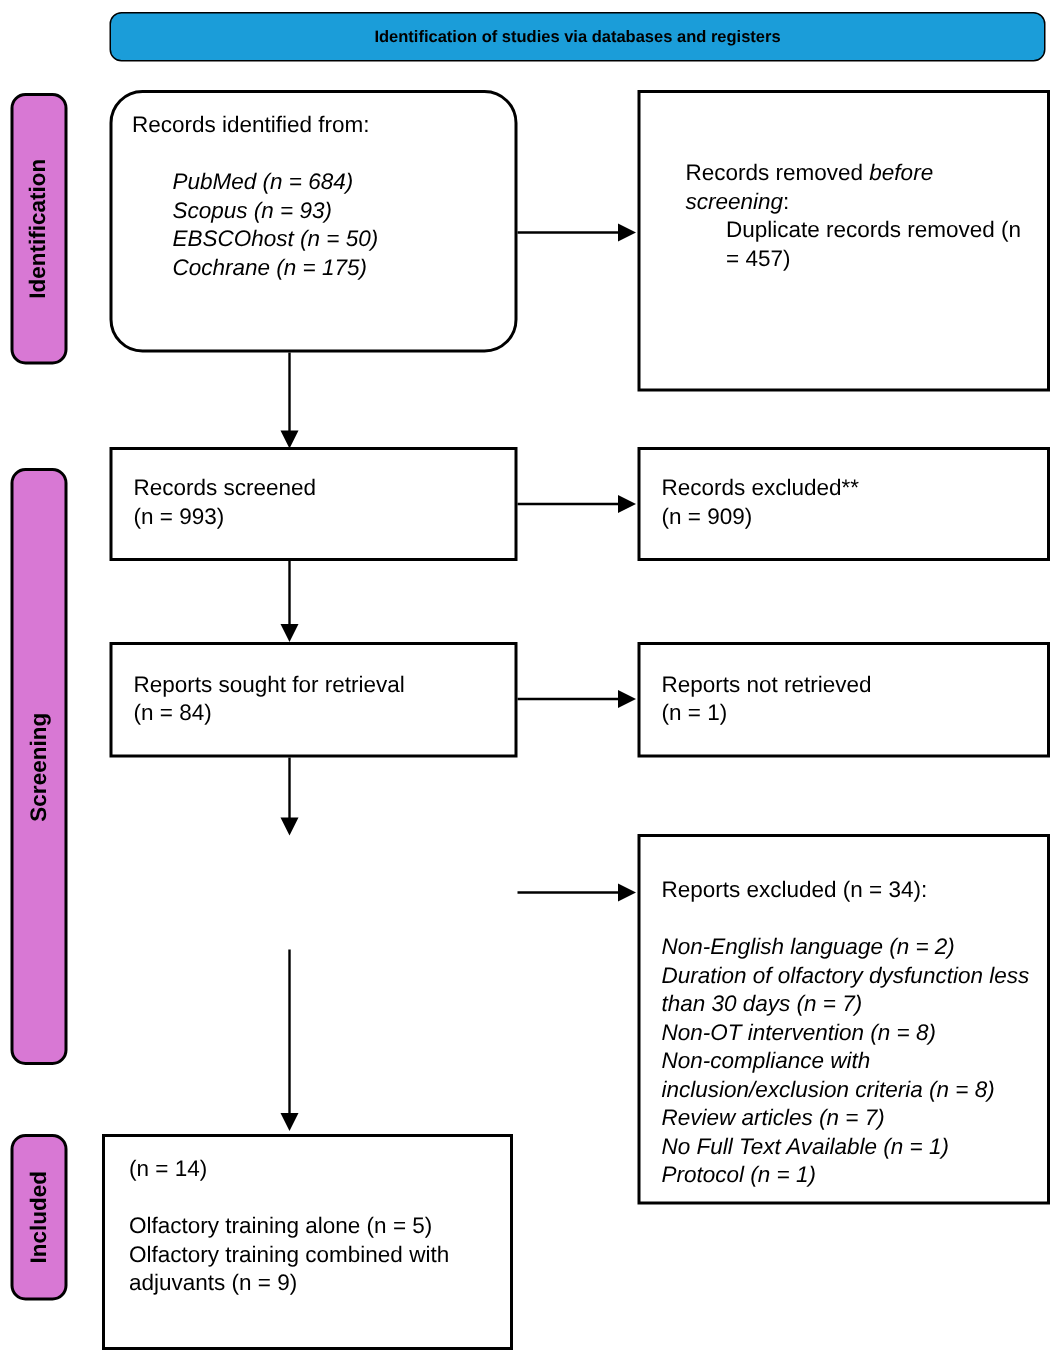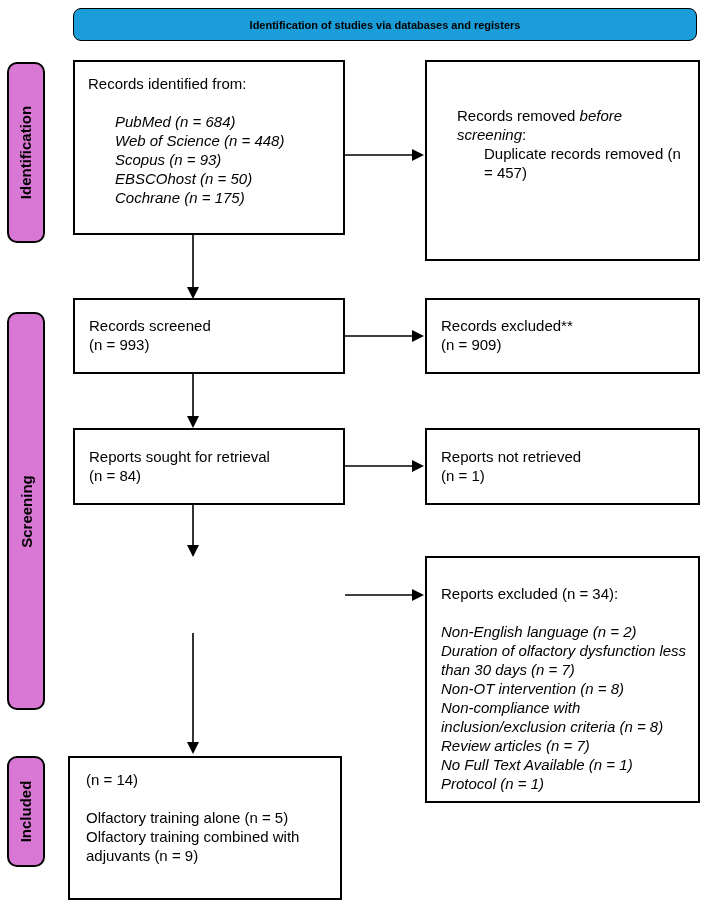--- a/index.html
+++ b/index.html
@@ -49,21 +49,21 @@
 
   
   .box {
     position: absolute;
     background: #fff;
     border: 2px solid #000;
     box-sizing: border-box;
     font-size: 15px;
     line-height: 19px;
   }
-  #box-records-identified   { left: 73px;  top: 60px;  width: 272px; height: 175px; padding: 12px 8px 0 13px; }
+  #box-records-identified   { left: 73px;  top: 60px;  width: 272px; height: 175px; padding: 12px 8px 0 13px; border-radius: 22px; }
   #box-records-removed      { left: 425px; top: 60px;  width: 275px; height: 201px; padding: 44px 6px 0 30px; }
   #box-records-screened     { left: 73px;  top: 298px; width: 272px; height: 76px;  padding: 16px 8px 0 14px; }
   #box-records-excluded     { left: 425px; top: 298px; width: 275px; height: 76px;  padding: 16px 6px 0 14px; }
   #box-reports-sought       { left: 73px;  top: 428px; width: 272px; height: 77px;  padding: 17px 8px 0 14px; }
   #box-reports-not-retrieved{ left: 425px; top: 428px; width: 275px; height: 77px;  padding: 17px 23px 0 14px; }
   #box-reports-assessed     { left: 73px;  top: 557px; width: 272px; height: 76px;  padding: 16px 8px 0 14px; }
   #box-reports-excluded     { left: 425px; top: 556px; width: 275px; height: 247px; padding: 26px 6px 0 14px; }
   #box-studies-included     { left: 68px;  top: 756px; width: 274px; height: 144px; padding: 12px 8px 0 16px; }
 
   .indent { margin-left: 27px; }
@@ -94,21 +94,20 @@
     <span class="stage-text">Screening</span>
   </div>
   <div class="stage" id="stage-included">
     <span class="stage-text">Included</span>
   </div>
 
   <div class="box" id="box-records-identified">
     <div class="box-title">Records identified from:</div>
     <div class="indent gap-above">
         <div>PubMed (n = 684)</div>
-        <div>Web of Science (n = 448)</div>
         <div>Scopus (n = 93)</div>
         <div>EBSCOhost (n = 50)</div>
         <div>Cochrane (n = 175)</div>
       </div>
   </div>
 
   <div class="box" id="box-records-removed">
     <div class="box-title"><span>Records removed </span><i>before screening</i><span>:</span></div>
     <div class="indent">
         <div>Duplicate records removed (n = 457)</div>

